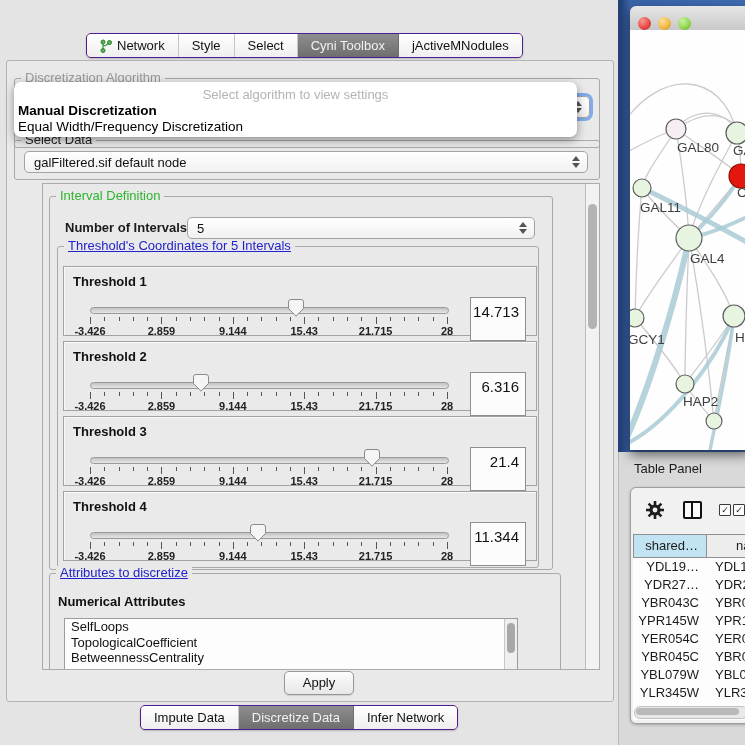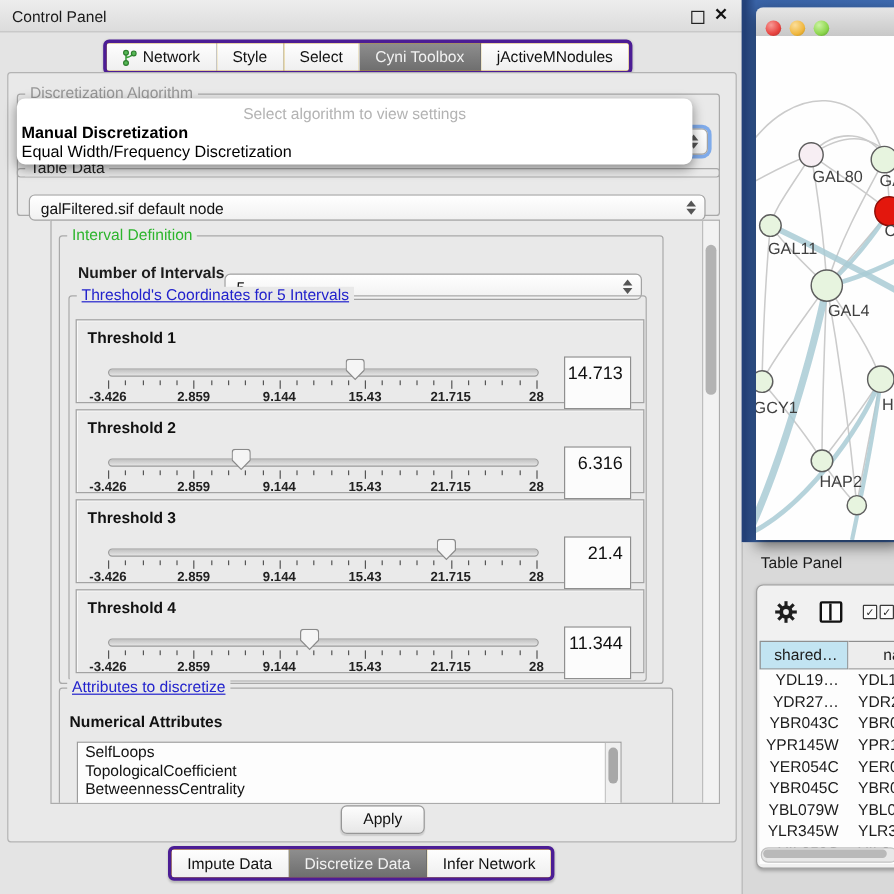--- a/index.html
+++ b/index.html
@@ -8,39 +8,39 @@
   .abs{position:absolute;}
 
   
   #control-panel{left:0;top:0;width:618px;height:745px;background:#E4E4E4;}
   #cp-titlebar{left:0;top:0;width:618px;height:26px;background:linear-gradient(#EDEDED,#DCDCDC);
                border-bottom:1px solid #C2C2C2;}
   #cp-title{left:10px;top:6px;font-size:13px;color:#1A1A1A;}
   .win-min{left:576px;top:9px;width:9px;height:9px;border:1.5px solid #222;}
   .win-close{left:595px;top:4px;font-size:14px;font-weight:bold;color:#111;}
 
-  .tabgroup{display:flex;border:3px solid #4c1d95;border-radius:5px;overflow:hidden;
-            background:#eab308;box-shadow:0 1px 2px rgba(0,0,0,.2);}
+  .tabgroup{display:flex;border:1px solid #4c1d95;border-radius:5px;overflow:hidden;
+            background:#ef4444;box-shadow:0 1px 2px rgba(0,0,0,.2);}
   .tab{padding:4px 13px;font-size:13px;color:#111;border-right:1px solid #C6C6C6;
        display:flex;align-items:center;gap:5px;background:linear-gradient(#FEFEFE,#EFEFEF);white-space:nowrap;}
   .tab:last-child{border-right:none;}
   .tab.sel{background:linear-gradient(#8E8E8E,#6E6E6E);color:#F2F2F2;border-right-color:#6E6E6E;}
 
   #outer-panel{left:6px;top:60px;width:606px;height:640px;background:#E9E9E9;
                border:1px solid #B3B3B3;border-radius:3px;}
 
   .group{position:absolute;border:1px solid #A9A9A9;border-radius:3px;}
   .gtitle{position:absolute;top:-8px;left:6px;background:#E9E9E9;padding:0 4px;font-size:13px;line-height:14px;}
   .gtitle.gray{color:#979797;}
   .gtitle.green{color:#2DB52D;}
   .gtitle.blue{color:#2222CC;text-decoration:underline;}
 
   .combo{position:absolute;background:linear-gradient(#FFFFFF,#F1F1F1);border:1px solid #A3A3A3;
          border-radius:5px;font-size:13px;line-height:21px;padding:0 20px 0 9px;box-sizing:border-box;
-         color:#111;overflow:hidden;white-space:nowrap;margin-top:11px;}
+         color:#111;overflow:hidden;white-space:nowrap;}
   .combo .arrows{position:absolute;right:7px;top:4px;}
   .arrows .up{width:0;height:0;border-left:4px solid transparent;border-right:4px solid transparent;
               border-bottom:5px solid #555;margin-bottom:2px;}
   .arrows .dn{width:0;height:0;border-left:4px solid transparent;border-right:4px solid transparent;
               border-top:5px solid #555;}
   .combo.focused{box-shadow:0 0 0 3px rgba(100,155,235,.8);}
 
   
   #algo-dropdown{left:14px;top:82px;width:563px;height:55px;background:#FFFFFF;border-radius:7px;
                  box-shadow:0 3px 10px rgba(0,0,0,.4);z-index:30;}
@@ -107,25 +107,20 @@
   #tp-rows-bg{left:2px;top:70px;width:160px;height:148px;background:#FDFDFD;}
   #tp-hscroll{left:3px;top:218px;width:112px;height:11px;background:#E8E8E8;border:1px solid #C2C2C2;border-radius:6px;}
   #tp-hthumb{position:absolute;left:1px;top:1px;width:103px;height:7px;background:#B9B9B9;border-radius:4px;}
 </style>
 </head>
 <body>
 
 <div id="app">
 
   <div id="control-panel" class="abs">
-    <div id="cp-titlebar" class="abs">
-      <span id="cp-title" class="abs">Control Panel</span>
-      <div class="win-min abs"></div>
-      <div class="win-close abs">✕</div>
-    </div>
 
     <div class="abs" style="left:86px;top:33px;">
       <div class="tabgroup" id="top-tabs">
           <div class="tab">
             <svg width="12" height="14" viewBox="0 0 12 14">
               <path d="M3,4 L3,11 M3,7 C5,7 7,6 9,4" stroke="#3C9E3C" stroke-width="1.3" fill="none"></path>
               <circle cx="3" cy="3" r="2" fill="#55B855" stroke="#2E7D2E"></circle>
               <circle cx="3" cy="11.5" r="2" fill="#55B855" stroke="#2E7D2E"></circle>
               <circle cx="9.5" cy="3.5" r="2" fill="#55B855" stroke="#2E7D2E"></circle>
             </svg>
@@ -152,21 +147,21 @@
       <span class="gtitle gray">Discretization Algorithm</span>
     </div>
     <div class="combo focused abs" style="left:24px;top:96px;width:566px;height:22px;">
       <span class="arrows">
           <div class="up"></div>
           <div class="dn"></div>
         </span>
     </div>
 
     <div class="group" style="left:14px;top:140px;width:584px;height:38px;">
-      <span class="gtitle" style="color:#222;">Table Data</span>
+      <span class="gtitle" style="color:#222;">Select Data</span>
     </div>
     <div class="combo abs" style="left:24px;top:151px;width:564px;height:22px;">
       <span>galFiltered.sif default node</span>
       <span class="arrows">
           <div class="up"></div>
           <div class="dn"></div>
         </span>
     </div>
 
     <div id="scroll-viewport" class="abs">

